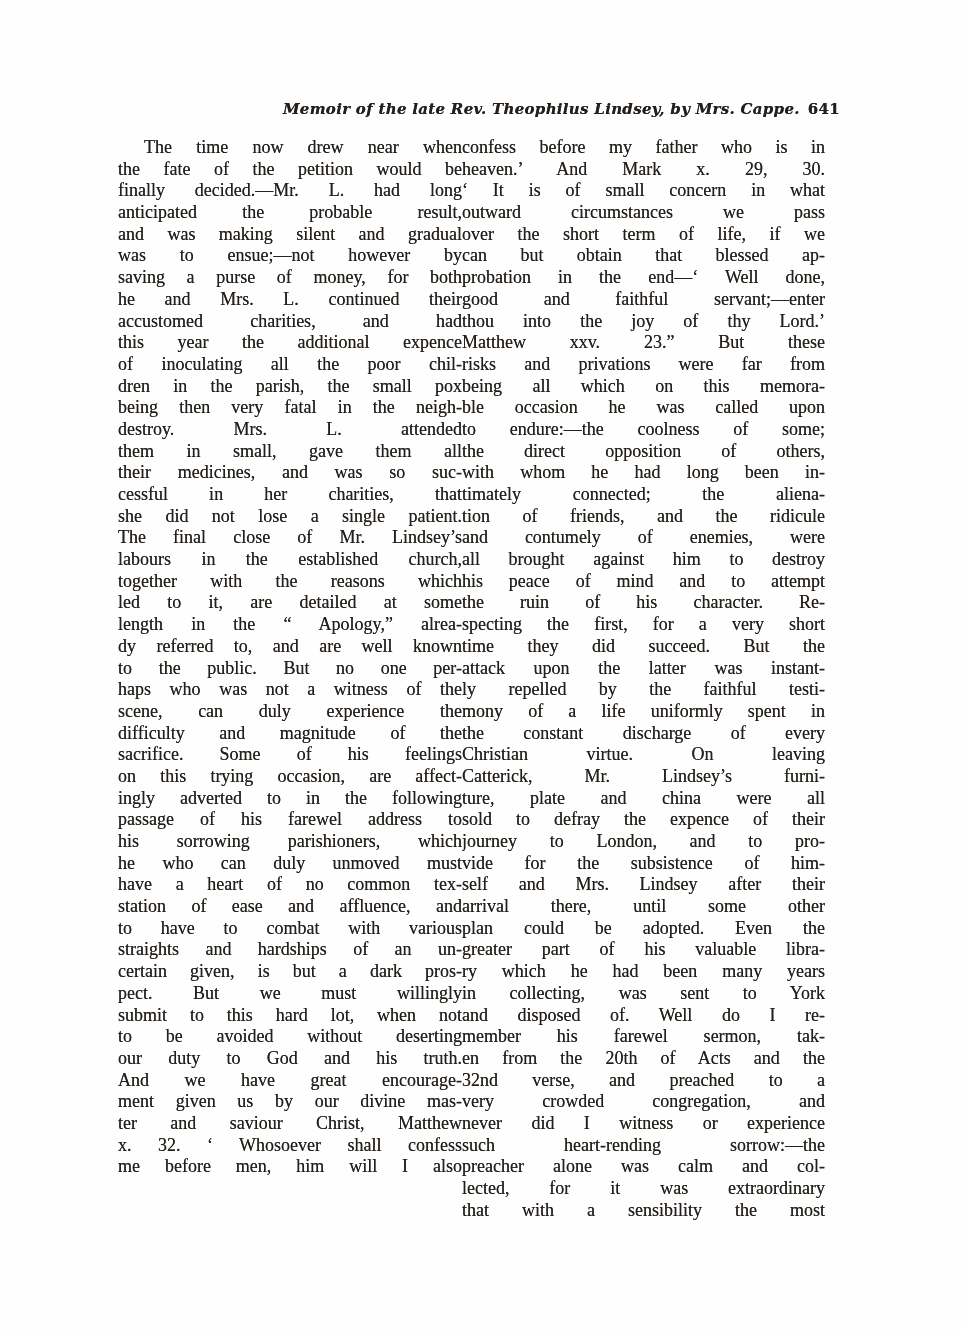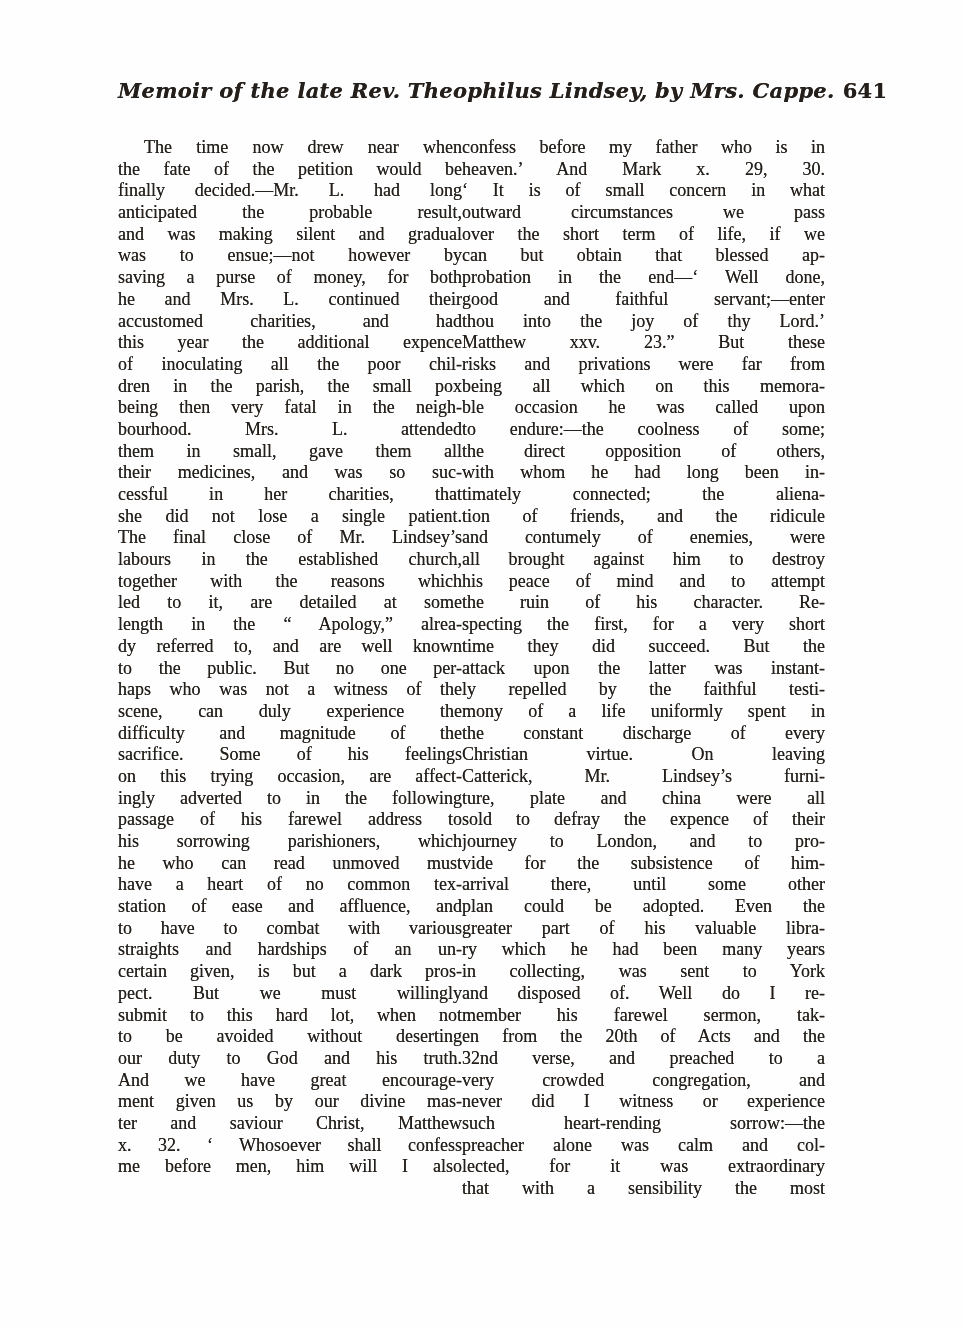--- a/index.html
+++ b/index.html
@@ -12,27 +12,27 @@
     width: 962px;
     height: 1330px;
     margin: 0 auto;
     background: #fefefe;
     font-family: "DejaVu Serif", "Liberation Serif", serif;
     color: #241f1a;
     overflow: hidden;
   }
   .running-header {
     position: absolute;
-    top: 78px;
+    top: 100px;
     left: 118px;
     width: 722px;
-    text-align: left;
+    text-align: right;
     font-style: italic;
     font-weight: bold;
-    font-size: 21px;
+    font-size: 15px;
     letter-spacing: 0.3px;
     white-space: nowrap;
     text-shadow: 0 0 0.6px rgba(36,31,26,0.85);
   }
   .running-header .page-number {
     font-style: normal;
     margin-left: 8px;
   }
   .columns {
     position: absolute;
@@ -75,41 +75,41 @@
         <div class="line">anticipated the probable result,</div>
         <div class="line">and was making silent and gradual</div>
         <div class="line">was to ensue;—not however by</div>
         <div class="line">saving a purse of money, for both</div>
         <div class="line">he and Mrs. L. continued their</div>
         <div class="line">accustomed charities, and had</div>
         <div class="line">this year the additional expence</div>
         <div class="line">of inoculating all the poor chil-</div>
         <div class="line">dren in the parish, the small pox</div>
         <div class="line">being then very fatal in the neigh-</div>
-        <div class="line">bourhood. Mrs. L. attended</div>
+        <div class="line">destroy. Mrs. L. attended</div>
         <div class="line">them in small, gave them all</div>
         <div class="line">their medicines, and was so suc-</div>
         <div class="line">cessful in her charities, that</div>
         <div class="line">she did not lose a single patient.</div>
         <div class="line">The final close of Mr. Lindsey’s</div>
         <div class="line">labours in the established church,</div>
         <div class="line">together with the reasons which</div>
         <div class="line">led to it, are detailed at some</div>
         <div class="line">length in the “ Apology,” alrea-</div>
         <div class="line">dy referred to, and are well known</div>
         <div class="line">to the public. But no one per-</div>
         <div class="line">haps who was not a witness of the</div>
         <div class="line">scene, can duly experience the</div>
         <div class="line">difficulty and magnitude of the</div>
         <div class="line">sacrifice. Some of his feelings</div>
         <div class="line">on this trying occasion, are affect-</div>
         <div class="line">ingly adverted to in the following</div>
         <div class="line">passage of his farewel address to</div>
         <div class="line">his sorrowing parishioners, which</div>
-        <div class="line">he who can read unmoved must</div>
+        <div class="line">he who can duly unmoved must</div>
         <div class="line">have a heart of no common tex-</div>
         <div class="line">station of ease and affluence, and</div>
         <div class="line">to have to combat with various</div>
         <div class="line">straights and hardships of an un-</div>
         <div class="line">certain given, is but a dark pros-</div>
         <div class="line">pect. But we must willingly</div>
         <div class="line">submit to this hard lot, when not</div>
         <div class="line">to be avoided without deserting</div>
         <div class="line">our duty to God and his truth.</div>
         <div class="line">And we have great encourage-</div>
@@ -146,20 +146,21 @@
         <div class="line">attack upon the latter was instant-</div>
         <div class="line">ly repelled by the faithful testi-</div>
         <div class="line">mony of a life uniformly spent in</div>
         <div class="line">the constant discharge of every</div>
         <div class="line">Christian virtue. On leaving</div>
         <div class="line">Catterick, Mr. Lindsey’s furni-</div>
         <div class="line">ture, plate and china were all</div>
         <div class="line">sold to defray the expence of their</div>
         <div class="line">journey to London, and to pro-</div>
         <div class="line">vide for the subsistence of him-</div>
+        <div class="line">self and Mrs. Lindsey after their</div>
         <div class="line">arrival there, until some other</div>
         <div class="line">plan could be adopted. Even the</div>
         <div class="line">greater part of his valuable libra-</div>
         <div class="line">ry which he had been many years</div>
         <div class="line">in collecting, was sent to York</div>
         <div class="line">and disposed of. Well do I re-</div>
         <div class="line">member his farewel sermon, tak-</div>
         <div class="line">en from the 20th of Acts and the</div>
         <div class="line">32nd verse, and preached to a</div>
         <div class="line">very crowded congregation, and</div>

